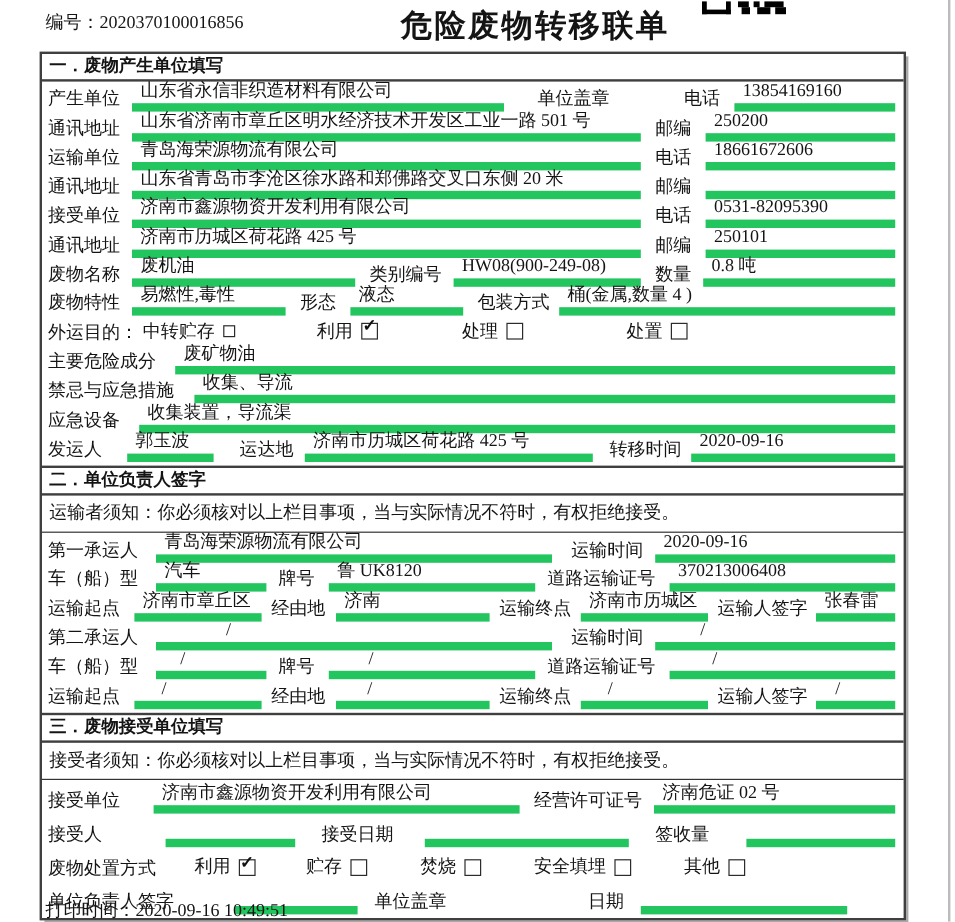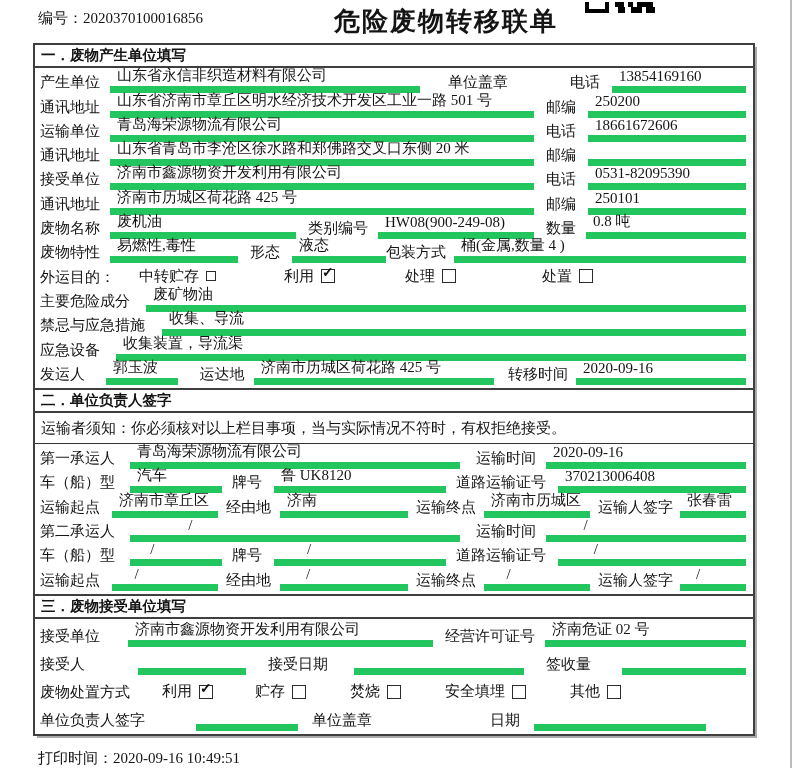--- a/index.html
+++ b/index.html
@@ -122,26 +122,26 @@
             <span class="lbl" style="width: 62px; margin-left: 12px;">类别编号</span>
             <span class="fld" style="width: 156px; margin-left: 8px;">HW08(900-249-08)</span>
             <span class="lbl" style="width: 34px; margin-left: 12px;">数量</span>
             <span class="fld" style="margin-left: 6px; flex: 1 1 auto;">0.8 吨</span>
           </div>
           <div class="row">
             <span class="lbl" style="width: 64px;">废物特性</span>
             <span class="fld" style="width: 128px; margin-left: 6px;">易燃性,毒性</span>
             <span class="lbl" style="width: 34px; margin-left: 12px;">形态</span>
             <span class="fld" style="width: 94px; margin-left: 8px;">液态</span>
-            <span class="lbl" style="width: 62px; margin-left: 0;">包装方式</span>
+            <span class="lbl" style="width: 62px; margin-left: 12px;">包装方式</span>
             <span class="fld" style="margin-left: 6px; flex: 1 1 auto;">桶(金属,数量 4 )</span>
           </div>
           <div class="row">
             <span class="plain">外运目的：</span>
-            <span class="cb" style="margin-left: 24px;">
+            <span class="cb" style="margin-left: 4px;">
               <span class="cb-label">中转贮存</span>
               <span class="box small"></span>
             </span>
             <span class="cb" style="margin-left: 68px;">
               <span class="cb-label">利用</span>
               <span class="box checked"></span>
             </span>
             <span class="cb" style="margin-left: 70px;">
               <span class="cb-label">处理</span>
               <span class="box"></span>
@@ -222,20 +222,21 @@
             <span class="fld ctr" style="width: 128px; margin-left: 6px;">/</span>
             <span class="lbl" style="width: 62px; margin-left: 8px;">运输终点</span>
             <span class="fld ctr" style="width: 106px; margin-left: 6px;">/</span>
             <span class="lbl" style="width: 76px; margin-left: 8px;">运输人签字</span>
             <span class="fld ctr" style="margin-left: 6px; flex: 1 1 auto;">/</span>
           </div>
         </div>
       </div>
       <div class="sec sec3">
         <div class="section-header">三．废物接受单位填写</div>
+        <div class="notice">接受者须知：你必须核对以上栏目事项，当与实际情况不符时，有权拒绝接受。</div>
         <div class="rows">
           <div class="row">
             <span class="lbl" style="width: 64px;">接受单位</span>
             <span class="fld" style="width: 305px; margin-left: 24px;">济南市鑫源物资开发利用有限公司</span>
             <span class="lbl" style="width: 94px; margin-left: 12px;">经营许可证号</span>
             <span class="fld" style="margin-left: 6px; flex: 1 1 auto;">济南危证 02 号</span>
           </div>
           <div class="row">
             <span class="lbl" style="width: 52px;">接受人</span>
             <span class="fld" style="width: 108px; margin-left: 46px;"></span>

